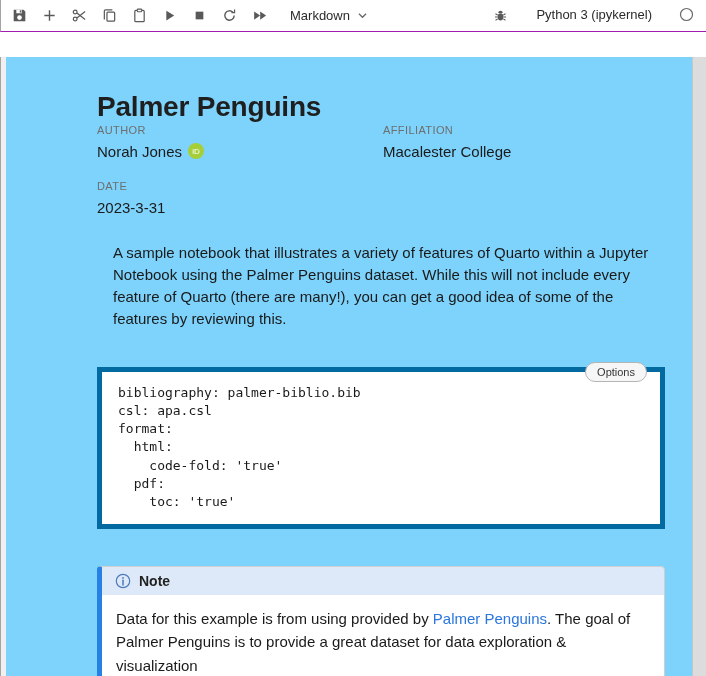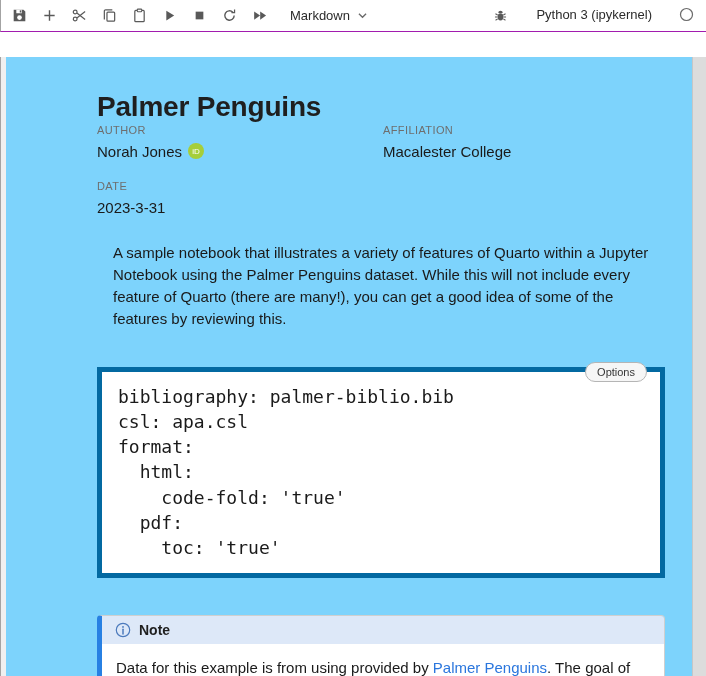--- a/index.html
+++ b/index.html
@@ -77,21 +77,21 @@
     cursor:pointer; letter-spacing:0;
   }
   .intro { margin:26px 16px 0; font-size:15px; line-height:1.47; color:#1a1a1a; }
 
   .yaml-box {
     position:relative; margin-top:37px; border:5px solid #0369a1; border-radius:0;
     padding:12px 16px 13px; box-sizing:border-box; background:#fff;
   }
   .yaml-box pre {
     margin:0; font-family:"DejaVu Sans Mono","Liberation Mono",monospace;
-    font-size:18px; line-height:1.4; color:#1a1a1a; white-space:pre;
+    font-size:13px; line-height:1.4; color:#1a1a1a; white-space:pre;
   }
   .options-btn {
     position:absolute; top:-10px; right:13px;
     background:#f6f6f6; border:1px solid #b5b5b5; border-radius:10px;
     font-size:11px; color:#363636; padding:2px 11px; line-height:1.3;
     font-family:"Liberation Sans","DejaVu Sans",sans-serif; cursor:pointer;
   }
 
   .callout {
     margin-top:37px; border:1px solid #cfcfcf; border-left:5px solid #2780e3;

